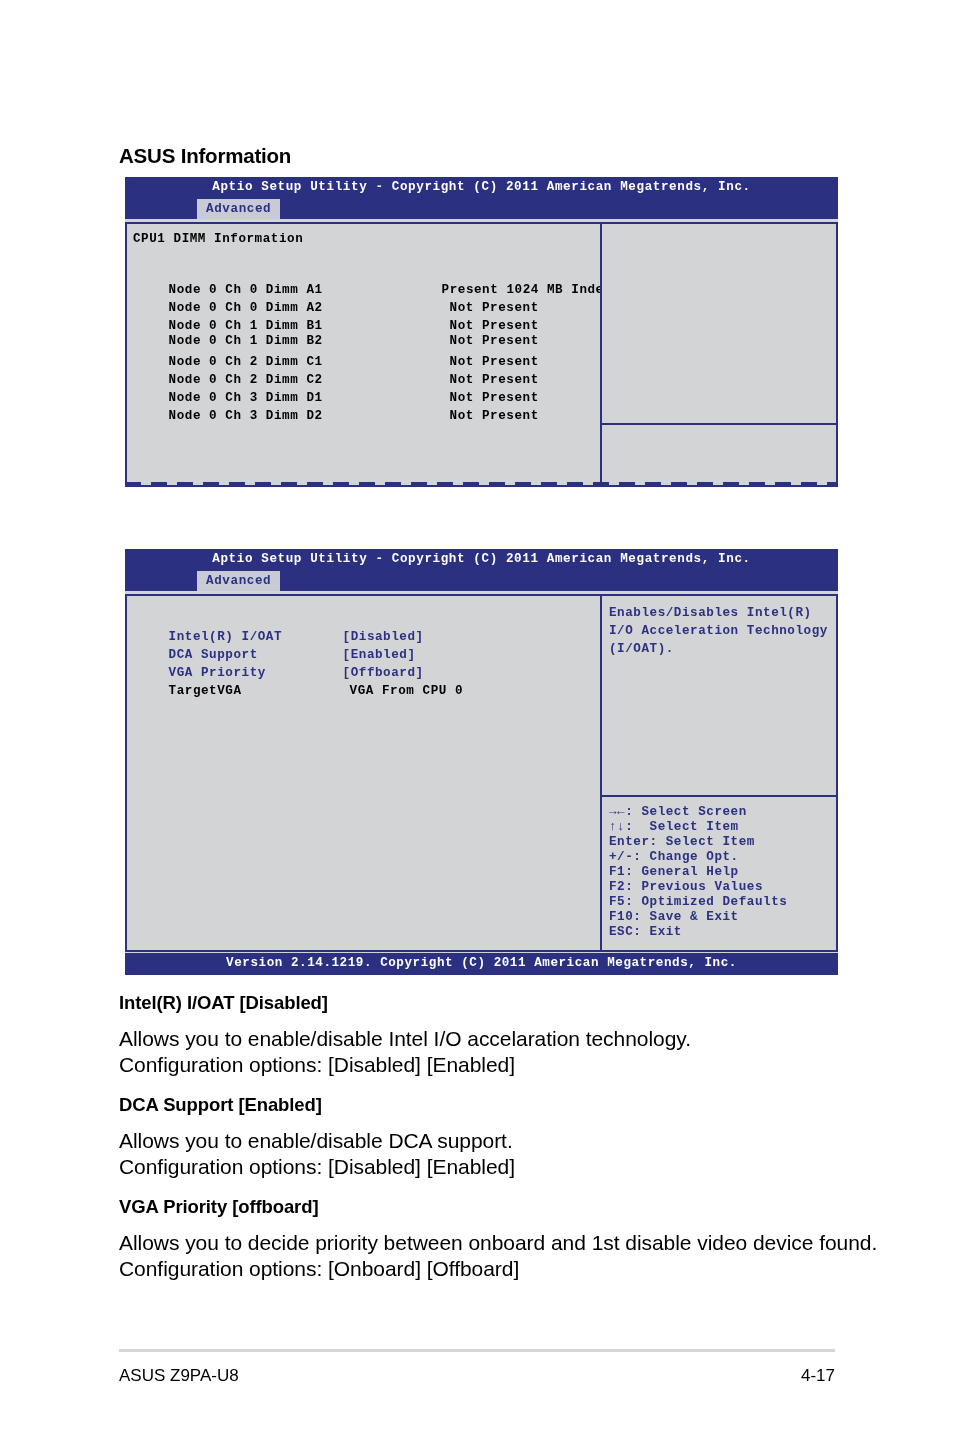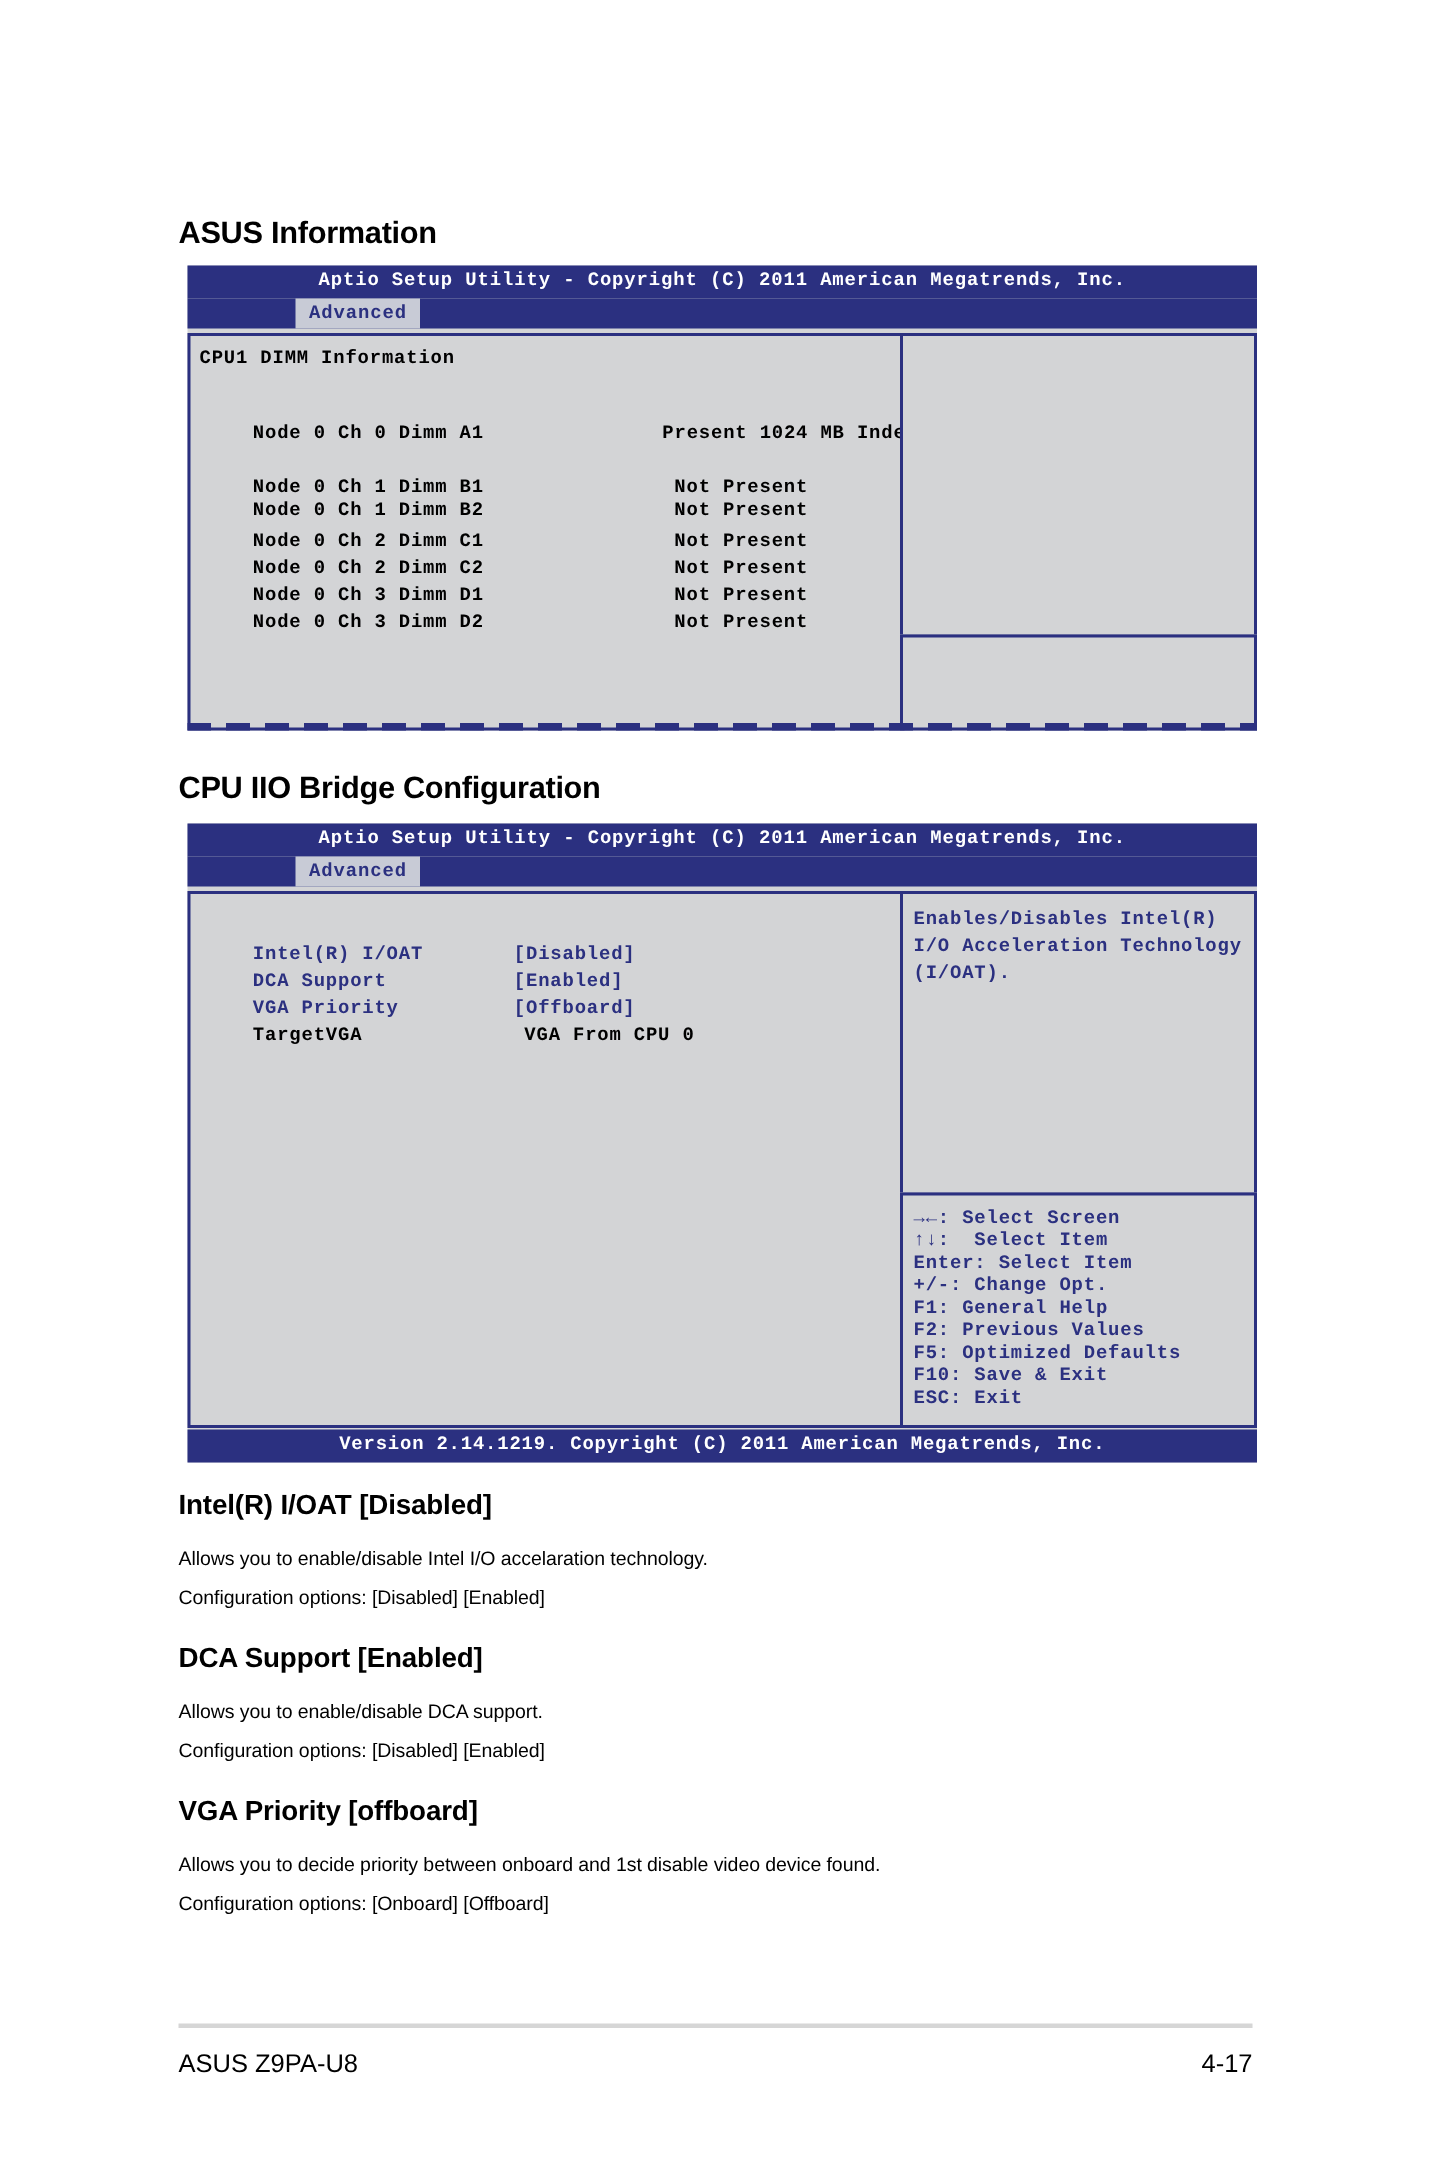--- a/index.html
+++ b/index.html
@@ -139,21 +139,21 @@
   .body-h {
     position: absolute;
     font-weight: bold;
     font-size: 18.5px;
     letter-spacing: -0.1px;
     color: #000;
     white-space: nowrap;
   }
   .body-p {
     position: absolute;
-    font-size: 13px;
+    font-size: 21px;
     line-height: 25.5px;
     letter-spacing: -0.05px;
     color: #000;
     white-space: nowrap;
   }
 
   
   .footer-rule {
     position: absolute;
     left: 119px;
@@ -197,20 +197,23 @@
       <div class="bios-tab">Advanced</div>
     </div>
 
     <div class="pane pane-left" style="left:0px; top:45px; width:478px; height:265px;">
 
       <div class="row mono txt-black" style="left:6px; top:8px;">CPU1 DIMM Information</div>
 
       <div class="row" style="left:6px; top:37px;">
         <span class="mono txt-black" style="display:inline-block; width:273px;">Node 0 Ch 0 Dimm A1</span><span class="mono txt-black">Present 1024 MB Indep</span>
       </div>
+      <div class="row" style="left:6px; top:55px;">
+        <span class="mono txt-black" style="display:inline-block; width:281px;">Node 0 Ch 0 Dimm A2</span><span class="mono txt-black">Not Present</span>
+      </div>
       <div class="row" style="left:6px; top:73px;">
         <span class="mono txt-black" style="display:inline-block; width:281px;">Node 0 Ch 1 Dimm B1</span><span class="mono txt-black">Not Present</span>
       </div>
       <div class="row" style="left:6px; top:88px;">
         <span class="mono txt-black" style="display:inline-block; width:281px;">Node 0 Ch 1 Dimm B2</span><span class="mono txt-black">Not Present</span>
       </div>
       <div class="row" style="left:6px; top:109px;">
         <span class="mono txt-black" style="display:inline-block; width:281px;">Node 0 Ch 2 Dimm C1</span><span class="mono txt-black">Not Present</span>
       </div>
       <div class="row" style="left:6px; top:127px;">
@@ -224,21 +227,20 @@
       </div>
     </div>
 
     <div class="pane pane-right" style="left:475px; top:45px; width:238px; height:203px;"></div>
 
     <div class="pane pane-nav" style="left:475px; top:246px; width:238px; height:64px;"></div>
 
     <div class="dash-edge" style="left:0px; top:305px; width:713px;"></div>
   </div>
 
-  <div class="sec-h1" style="left:119px; top:514px;">CPU IIO Bridge Configuration</div>
 
   <div class="bios" id="bios2" style="left:125px; top:549px; width:713px; height:426px;">
 
     <div class="bios-titlebar"></div>
     <div class="bios-title-text">Aptio Setup Utility - Copyright (C) 2011 American Megatrends, Inc.</div>
 
     <div class="bios-tabbar">
       <div class="bios-tab">Advanced</div>
     </div>
 

